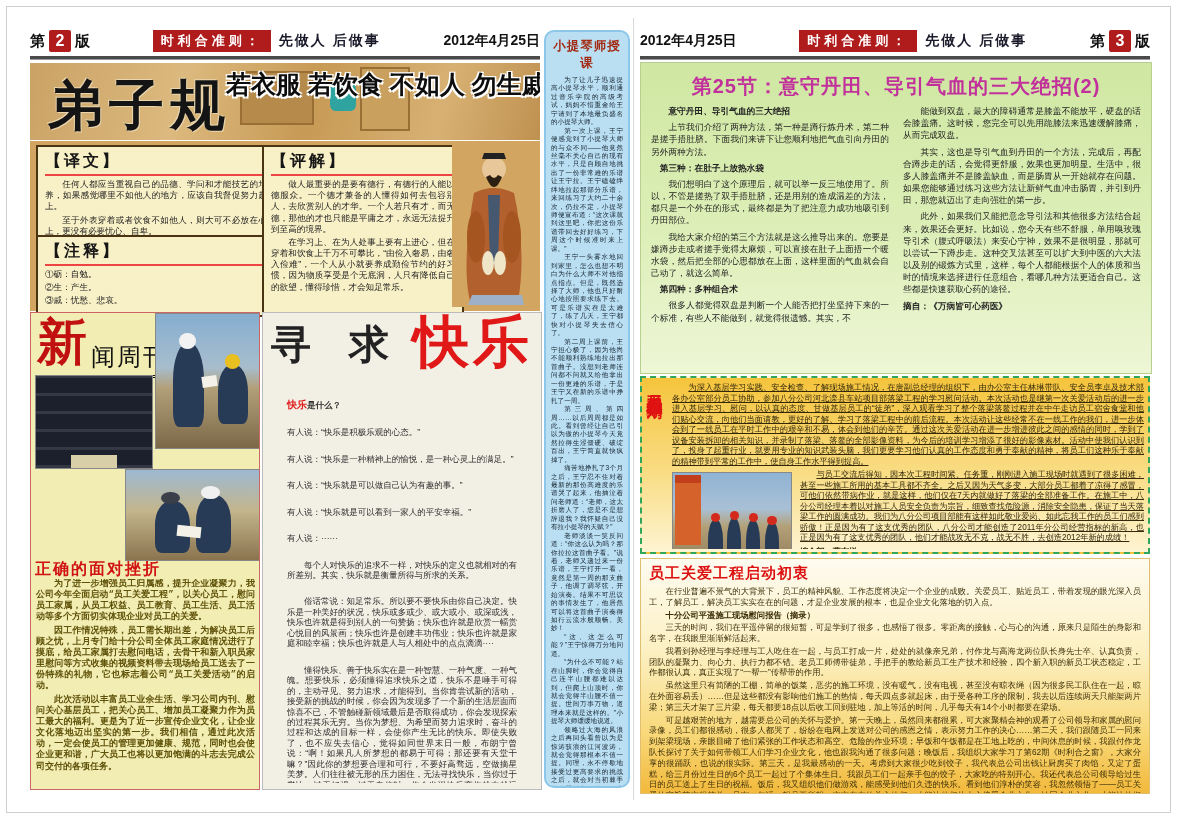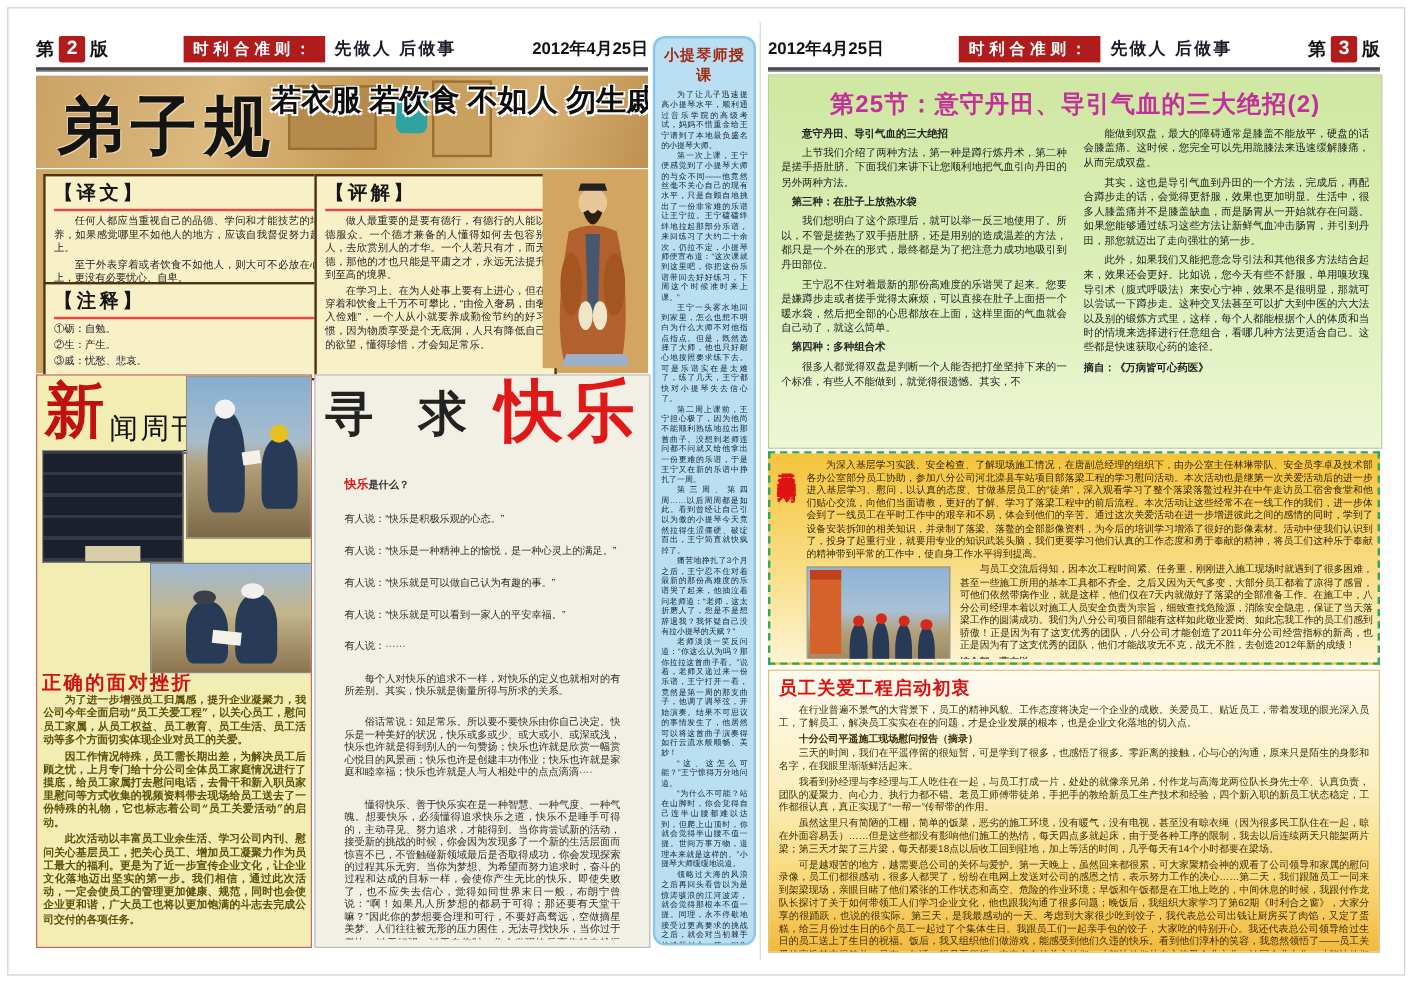--- a/index.html
+++ b/index.html
@@ -60,21 +60,21 @@
     background:linear-gradient(180deg,#9db9d2 0%,#c3b58c 45%,#8a744f 100%);}
   .fig{position:absolute;background:#273a56;border-radius:45% 45% 18% 18%;}
   .helmet{position:absolute;border-radius:50%;}
   .paper{position:absolute;background:#f4f2e8;}
   .nw-activity{position:absolute;left:4px;top:246px;font-size:16px;font-weight:bold;color:#d01212;letter-spacing:2px;}
   .nw-body{position:absolute;left:5px;top:266px;width:219px;height:206px;overflow:hidden;}
   .nw-body p{margin:0 0 2px 0;font-size:9px;line-height:1.24;color:#5f520a;font-weight:bold;text-align:justify;text-indent:2em;font-family:Liberation Mono, monospace;}
 
   
   .happy{left:262px;top:312px;width:278px;height:476px;background:#f2efe4;border:1px solid #bbb;overflow:hidden;}
-  .hp-title{position:absolute;left:8px;top:4px;display:flex;align-items:center;gap:10px;}
+  .hp-title{position:absolute;left:8px;top:4px;display:flex;align-items:flex-start;gap:10px;}
   .hp-script{font-family:"Liberation Serif",serif;font-size:40px;font-weight:bold;color:#222;letter-spacing:14px;}
   .hp-main{font-family:"Liberation Serif",serif;font-size:56px;font-weight:bold;color:#e01818;line-height:0.9;letter-spacing:4px;}
   .hp-body{position:absolute;left:8px;top:70px;width:262px;height:400px;overflow:hidden;}
   .hp-body p{margin:16px;font-size:8.5px;line-height:1.23;color:#2e2e2e;text-align:justify;}
   .hp-lead{font-weight:bold;}
   .hp-lead .em{color:#e01818;font-size:10px;}
   .hp-body p.ind{text-indent:2em;}
   .hp-close{display:flex;justify-content:space-between;font-weight:bold;}
   .hp-sig{white-space:nowrap;margin-left:6px;}
 
@@ -94,21 +94,21 @@
   .qg-col p.sub{font-weight:bold;text-indent:1em;}
   .qg-col p.head{font-weight:bold;}
   .qg-src{text-align:right;font-weight:bold;text-indent:0 !important;}
 
   
   .careissue{left:640px;top:376px;width:510px;height:178px;box-sizing:border-box;
     border:2px dashed #2fa65c;background:linear-gradient(180deg,#f5c43c 0%,#f9dd85 55%,#fdf4d2 100%);overflow:hidden;}
   .ci-vtitle{position:absolute;left:4px;top:4px;height:170px;writing-mode:vertical-rl;text-orientation:upright;
     font-size:16px;font-weight:bold;color:#e01212;letter-spacing:1px;line-height:1.1;}
   .ci-body{position:absolute;left:30px;top:5px;width:472px;height:166px;overflow:hidden;}
-  .ci-body p{margin:0 0 3px 0;font-size:8.2px;line-height:1.28;color:#33280a;text-align:justify;text-indent:2em;}
+  .ci-body p{margin:0 0 3px 0;font-size:8.2px;line-height:1.28;color:#33280a;text-align:justify;text-indent:2em;text-decoration:underline;}
   .ci-sig{text-align:right;font-weight:bold;text-indent:0 !important;}
   .ph-bridge{float:left;width:118px;height:112px;margin:2px 8px 2px 0;border:1px solid #888;position:relative;overflow:hidden;
     background:linear-gradient(180deg,#8fb3d4 0%,#a9c0d6 32%,#b3a077 48%,#7d6a4a 100%);}
   .gantry{position:absolute;left:2px;top:2px;width:26px;height:70px;background:#d4622a;}
   .gantry:after{content:"";position:absolute;left:0;top:0;width:100%;height:8px;background:#c13f1a;}
 
   
   .origin{left:640px;top:558px;width:510px;height:236px;box-sizing:border-box;overflow:hidden;padding:5px 8px;
     background:linear-gradient(180deg,#fefbf0 0%,#fcf0c2 40%,#f8d878 75%,#f2b93c 100%);border:1px solid #e0c070;}
   .or-title{font-size:15px;font-weight:bold;color:#dd1111;margin:0 0 3px 0;letter-spacing:1px;}
@@ -259,21 +259,21 @@
 <div class="rule rule-r"></div>
 
 <div class="abs qigong">
   <div class="qg-title">第25节：意守丹田、导引气血的三大绝招(2)</div>
   <div class="qg-cols">
     <div class="qg-col">
       <p class="head">意守丹田、导引气血的三大绝招</p>
       <p>上节我们介绍了两种方法，第一种是蹲行炼丹术，第二种是搓手捂肚脐。下面我们来讲下让您顺利地把气血引向丹田的另外两种方法。</p>
       <p class="sub">第三种：在肚子上放热水袋</p>
       <p>我们想明白了这个原理后，就可以举一反三地使用了。所以，不管是搓热了双手捂肚脐，还是用别的造成温差的方法，都只是一个外在的形式，最终都是为了把注意力成功地吸引到丹田部位。</p>
-      <p>王宁忍不住对着最新的那份高难度的乐谱哭了起来。您要是嫌蹲步走或者搓手觉得太麻烦，可以直接在肚子上面捂一个暖水袋，然后把全部的心思都放在上面，这样里面的气血就会自己动了，就这么简单。</p>
+      <p>我给大家介绍的第三个方法就是这么推导出来的。您要是嫌蹲步走或者搓手觉得太麻烦，可以直接在肚子上面捂一个暖水袋，然后把全部的心思都放在上面，这样里面的气血就会自己动了，就这么简单。</p>
       <p class="sub">第四种：多种组合术</p>
       <p>很多人都觉得双盘是判断一个人能否把打坐坚持下来的一个标准，有些人不能做到，就觉得很遗憾。其实，不</p>
     </div>
     <div class="qg-col">
       <p>能做到双盘，最大的障碍通常是膝盖不能放平，硬盘的话会膝盖痛。这时候，您完全可以先用跪膝法来迅速缓解膝痛，从而完成双盘。</p>
       <p>其实，这也是导引气血到丹田的一个方法，完成后，再配合蹲步走的话，会觉得更舒服，效果也更加明显。生活中，很多人膝盖痛并不是膝盖缺血，而是肠胃从一开始就存在问题。如果您能够通过练习这些方法让新鲜气血冲击肠胃，并引到丹田，那您就迈出了走向强壮的第一步。</p>
       <p>此外，如果我们又能把意念导引法和其他很多方法结合起来，效果还会更好。比如说，您今天有些不舒服，单用嗅玫瑰导引术（腹式呼吸法）来安心宁神，效果不是很明显，那就可以尝试一下蹲步走。这种交叉法甚至可以扩大到中医的六大法以及别的锻炼方式里，这样，每个人都能根据个人的体质和当时的情境来选择进行任意组合，看哪几种方法更适合自己。这些都是快速获取心药的途径。</p>
       <p class="qg-src">摘自：《万病皆可心药医》</p>
     </div>
   </div>

